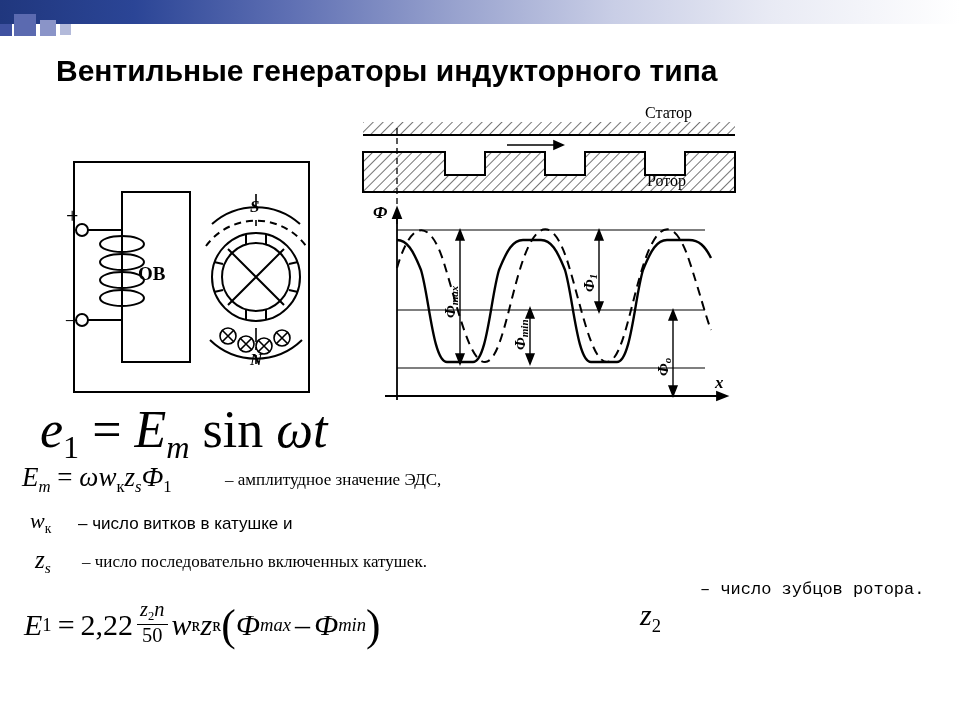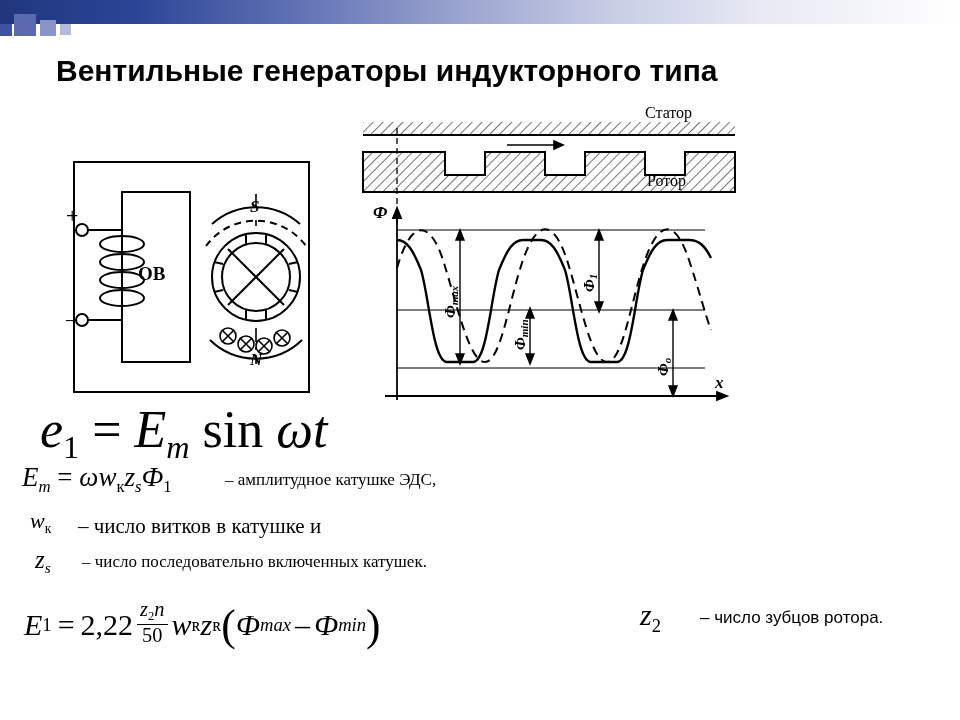--- a/index.html
+++ b/index.html
@@ -75,22 +75,22 @@
     font-family: "Liberation Serif", serif;
   }
   .eq3 {
     position: absolute;
     left: 30px; top: 508px;
     font-size: 22px;
   }
   .eq3-desc {
     position: absolute;
     left: 78px; top: 514px;
-    font-size: 21px;
-    font-family: Liberation Serif, serif;
+    font-size: 17px;
+    font-family: Liberation Sans, sans-serif;
   }
   .eq4 {
     position: absolute;
     left: 35px; top: 546px;
     font-size: 25px;
   }
   .eq4-desc {
     position: absolute;
     left: 82px; top: 552px;
     font-size: 17px;
@@ -117,23 +117,23 @@
   .frac .den { display: block; padding: 0 3px; }
   .bigparen { font-size: 1.45em; font-family: "Liberation Serif", serif; }
 
   .eq6 {
     position: absolute;
     left: 640px; top: 598px;
     font-size: 30px;
   }
   .eq6-desc {
     position: absolute;
-    left: 700px; top: 608px;
+    left: 700px; top: 580px;
     font-size: 17px;
-    font-family: Liberation Sans, sans-serif;
+    font-family: Liberation Mono, monospace;
     text-align: center;
   }
 
   svg text {
     font-family: "Liberation Serif", serif;
   }
 </style>
 </head>
 <body>
 
@@ -294,21 +294,21 @@
   <span class="it">E</span><span class="sub">m</span>
   <span>sin</span>
   <span class="it">ω</span><span class="it">t</span>
 </div>
 
 <div class="eq2 math">
   <span class="it">E</span><span class="sub">m</span>
   <span>=</span>
   <span class="it">ω</span><span class="it">w</span><span class="subn">к</span><span class="it">z</span><span class="sub">s</span><span class="it">Ф</span><span class="subn">1</span>
 </div>
-<div class="eq2-desc">– амплитудное катушке ЭДС,</div>
+<div class="eq2-desc">– амплитудное значение ЭДС,</div>
 
 <div class="eq3 math">
   <span class="it">w</span><span class="subn">к</span>
 </div>
 <div class="eq3-desc">– число витков в катушке и</div>
 
 <div class="eq4 math">
   <span class="it">z</span><span class="sub">s</span>
 </div>
 <div class="eq4-desc">– число последовательно включенных катушек.</div>

